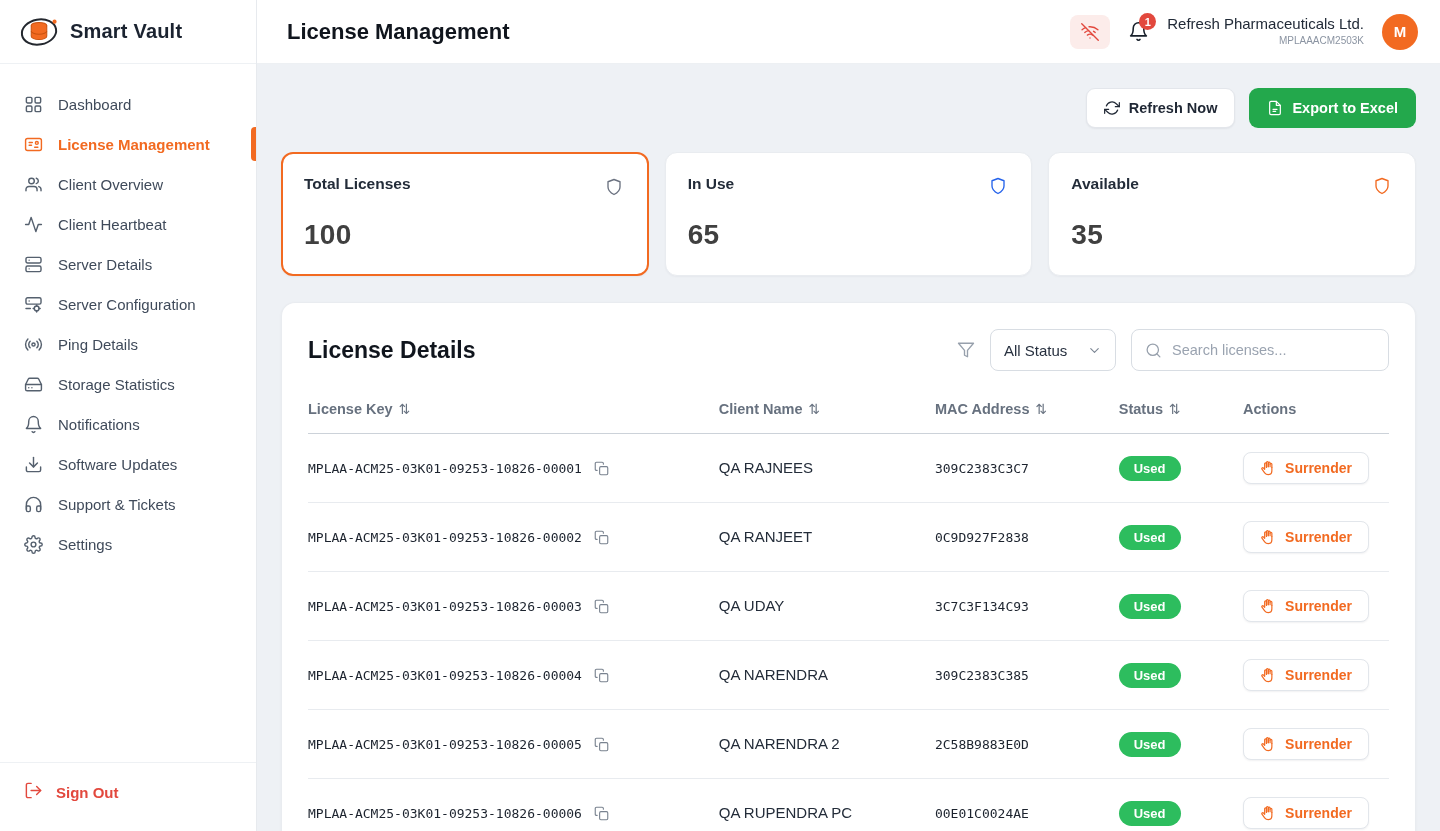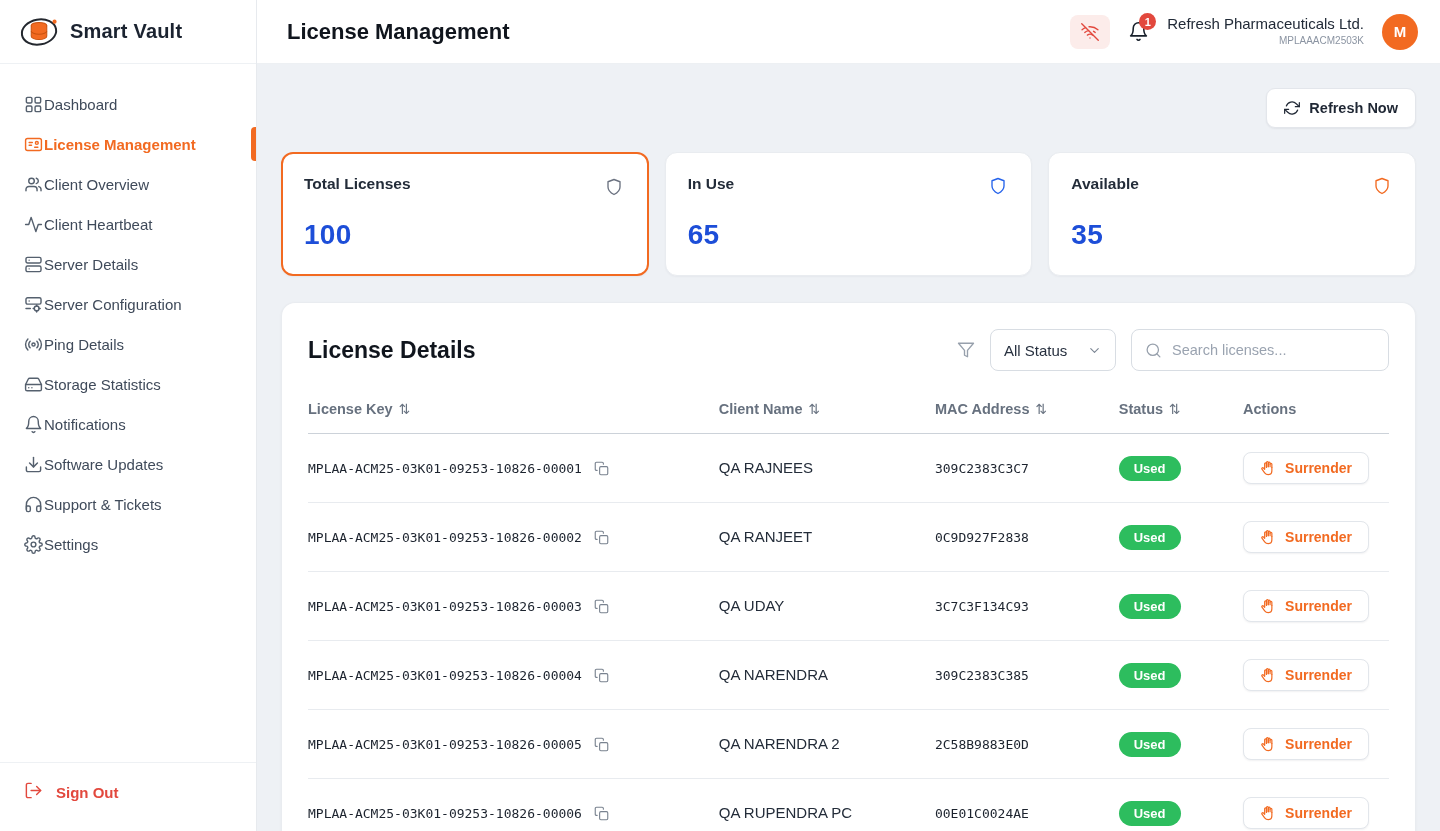--- a/index.html
+++ b/index.html
@@ -5,21 +5,21 @@
   * { margin:0; padding:0; box-sizing:border-box; }
   html,body { width:1440px; height:831px; overflow:hidden; background:#eef1f5;
     font-family:"Liberation Sans","DejaVu Sans",sans-serif; color:#1f2937; }
   .app { display:flex; width:1440px; height:831px; }
 
   
   .sidebar { width:257px; background:#fff; border-right:1px solid #e7eaee; display:flex; flex-direction:column; }
   .logo-row { height:64px; display:flex; align-items:center; gap:10px; padding:0 18px; border-bottom:1px solid #eef1f4; cursor:pointer; }
   .logo-text { font-size:20px; font-weight:700; color:#1b2330; letter-spacing:.2px; }
   .nav { flex:1; padding-top:20px; }
-  .nav-item { position:relative; display:flex; align-items:center; height:40px; padding:0 24px;
+  .nav-item { position:relative; display:flex; align-items:center; gap:14px; height:40px; padding:0 24px;
     color:#3f4a5a; font-size:15px; cursor:pointer; }
   .nav-item .nav-icon { width:20px; height:20px; color:#55606e; display:flex; align-items:center; }
   .nav-icon svg { width:19px; height:19px; }
   .nav-item.active { color:var(--accent,#f26a21); font-weight:700; }
   .nav-item.active .nav-icon { color:var(--accent,#f26a21); }
   .nav-item.active::after { content:""; position:absolute; right:0; top:3px; bottom:3px; width:5px;
     border-radius:4px 0 0 4px; background:var(--accent,#f26a21); }
   .signout { border-top:1px solid #eef1f4; padding:18px 24px 28px; }
   .signout-btn { display:flex; align-items:center; gap:13px; background:none; border:none; cursor:pointer;
     color:var(--danger,#e2483d); font-size:15px; font-weight:600; font-family:inherit; }
@@ -52,21 +52,21 @@
     font-size:14.5px; font-weight:700; cursor:pointer; font-family:inherit; border:1px solid transparent; }
   .btn svg { width:16px; height:16px; }
   .btn.refresh { background:#fff; border-color:#e3e6eb; color:#1f2734; box-shadow:0 1px 2px rgba(16,24,40,.06); }
   .btn.export { background:var(--export-green,#23a84c); color:#fff; }
 
   .stats { display:flex; gap:16px; margin-bottom:26px; }
   .stat-card { flex:1; position:relative; background:#fff; border:1px solid #e9ecf0; border-radius:12px;
     padding:22px 22px 24px; cursor:pointer; box-shadow:0 1px 2px rgba(16,24,40,.04); }
   .stat-card.selected { border:2px solid var(--accent,#f26a21); padding:21px 21px 23px; }
   .stat-label { font-size:15.5px; font-weight:600; color:#232c39; margin-bottom:26px; }
-  .stat-value { font-size:28px; font-weight:700; color:#1d4ed8; letter-spacing:.3px; }
+  .stat-value { font-size:28px; font-weight:700; color:#404040; letter-spacing:.3px; }
   .stat-icon { position:absolute; top:24px; right:24px; display:flex; }
   .stat-icon svg { width:18px; height:18px; }
 
   .panel { background:#fff; border:1px solid #e9ecf0; border-bottom:none; border-radius:14px 14px 0 0;
     padding:26px 26px 0; box-shadow:0 1px 3px rgba(16,24,40,.04); }
   .panel-head { display:flex; align-items:center; justify-content:space-between; margin-bottom:10px; }
   .panel-title { font-size:23px; font-weight:700; color:#10151d; }
   .panel-tools { display:flex; align-items:center; gap:15px; }
   .filter-ic { color:#97a0ac; display:flex; }
   .filter-ic svg { width:18px; height:18px; }
@@ -305,20 +305,31 @@
         <button class="btn refresh">
           <span style="display:flex">
               <svg viewBox="0 0 24 24" fill="none" stroke="currentColor" stroke-width="1.8" stroke-linecap="round" stroke-linejoin="round">
                 <path d="M23 4v6h-6"></path>
                 <path d="M1 20v-6h6"></path>
                 <path d="M3.51 9a9 9 0 0 1 14.85-3.36L23 10"></path>
                 <path d="M1 14l4.64 4.36A9 9 0 0 0 20.49 15"></path>
               </svg>
             </span>
           <span>Refresh Now</span>
+        </button>
+        <button class="btn export">
+          <span style="display:flex">
+              <svg viewBox="0 0 24 24" fill="none" stroke="currentColor" stroke-width="1.8" stroke-linecap="round" stroke-linejoin="round">
+                <path d="M14 2H6a2 2 0 0 0-2 2v16a2 2 0 0 0 2 2h12a2 2 0 0 0 2-2V8z"></path>
+                <path d="M14 2v6h6"></path>
+                <path d="M9 14h6"></path>
+                <path d="M9 17h4"></path>
+              </svg>
+            </span>
+          <span>Export to Excel</span>
         </button>
       </div>
 
       <div class="stats">
           <div class="stat-card selected">
             <div class="stat-label">Total Licenses</div>
             <div class="stat-value">100</div>
             <span class="stat-icon" style="color:#6b7280">
               <svg viewBox="0 0 24 24" fill="none" stroke="currentColor" stroke-width="1.8" stroke-linecap="round" stroke-linejoin="round">
                 <path d="M12 22s8-4 8-10V5l-8-3-8 3v7c0 6 8 10 8 10z"></path>

